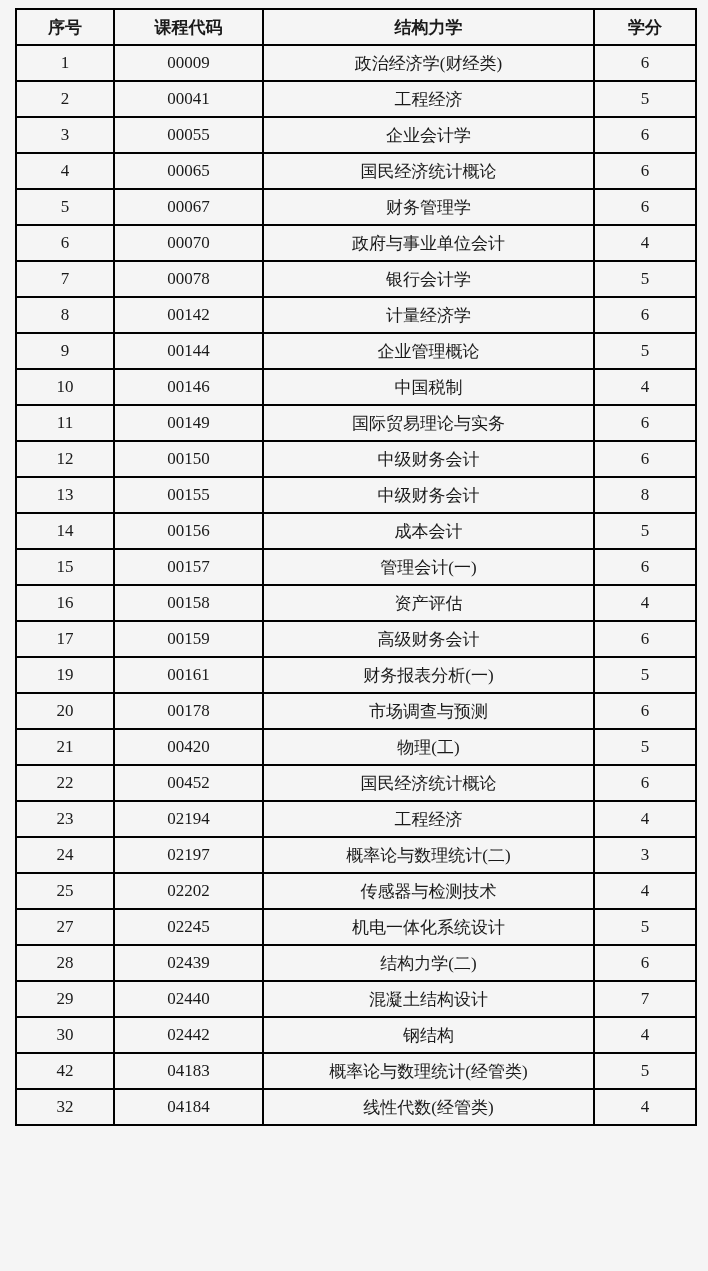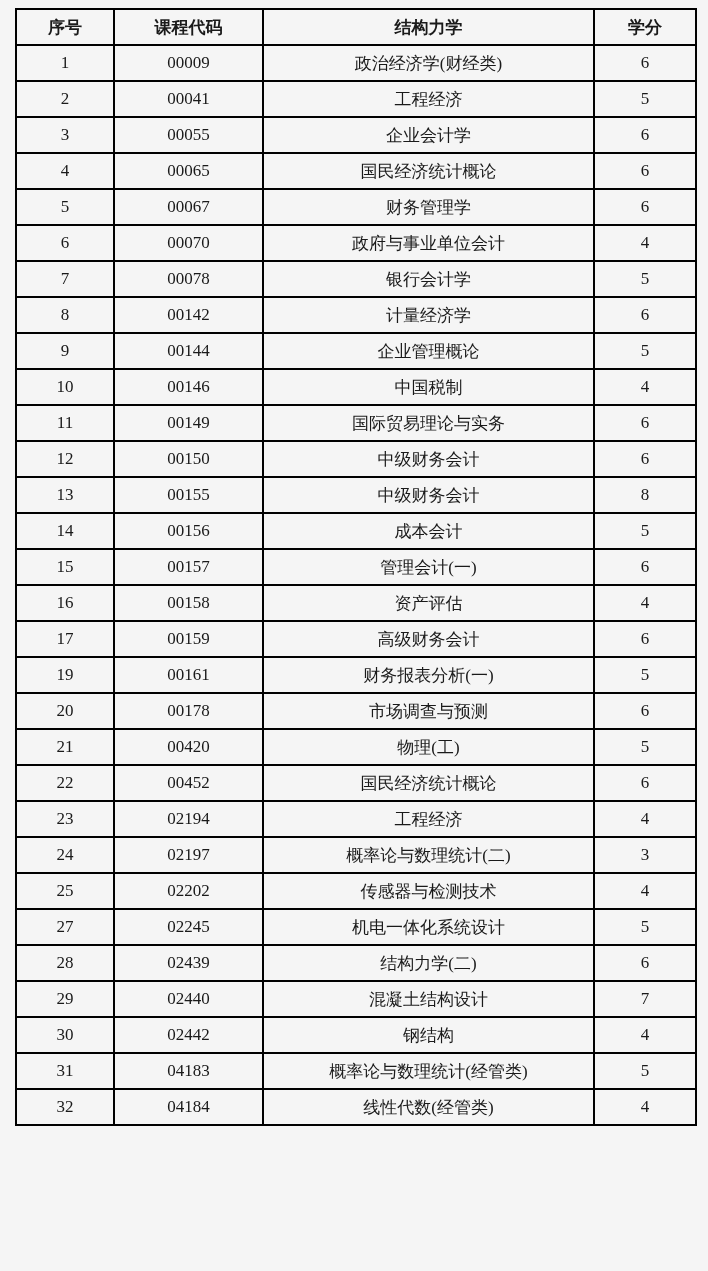--- a/index.html
+++ b/index.html
@@ -226,21 +226,21 @@
           <td>混凝土结构设计</td>
           <td>7</td>
         </tr>
         <tr>
           <td>30</td>
           <td>02442</td>
           <td>钢结构</td>
           <td>4</td>
         </tr>
         <tr>
-          <td>31</td>
+          <td>42</td>
           <td>04183</td>
           <td>概率论与数理统计(经管类)</td>
           <td>5</td>
         </tr>
         <tr>
           <td>32</td>
           <td>04184</td>
           <td>线性代数(经管类)</td>
           <td>4</td>
         </tr>

